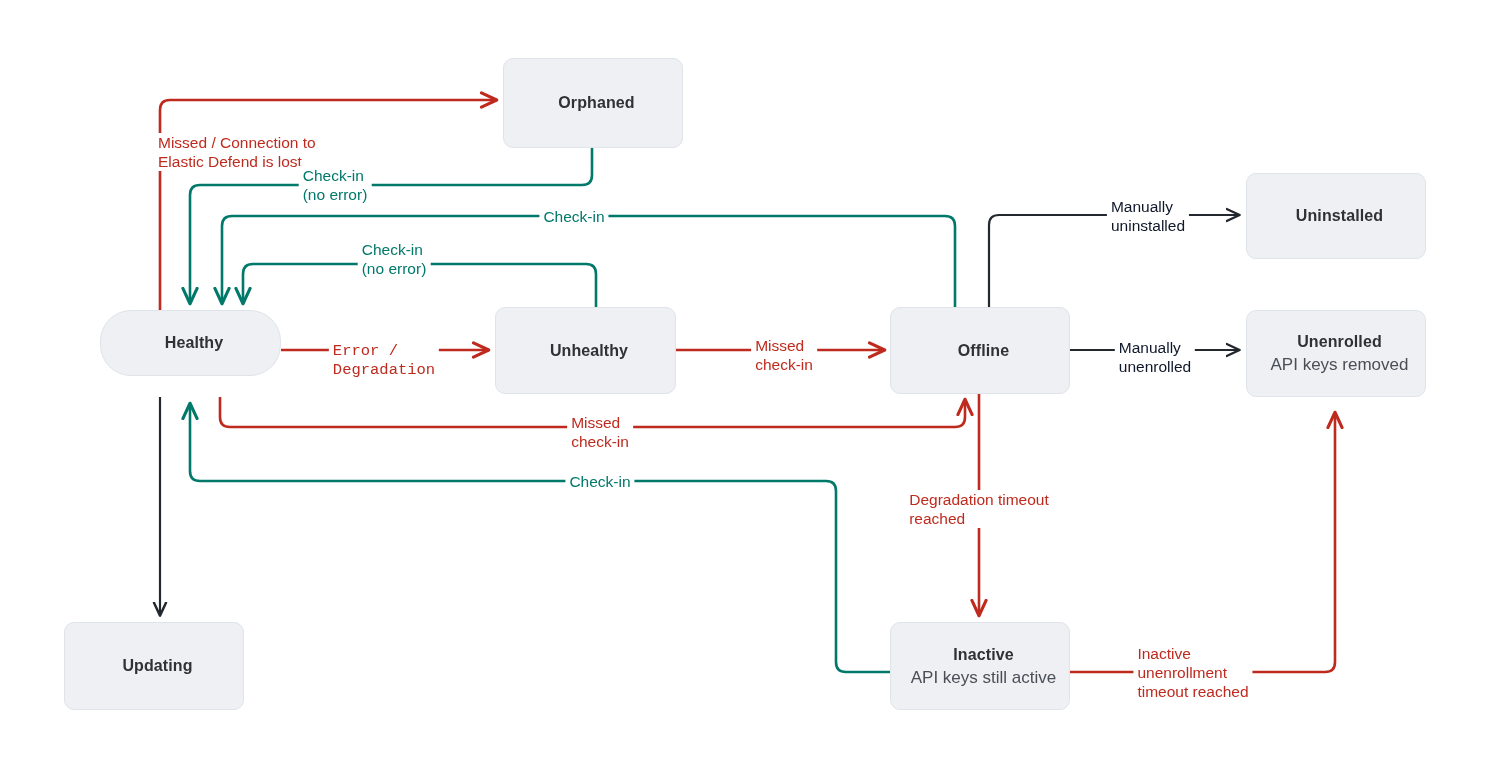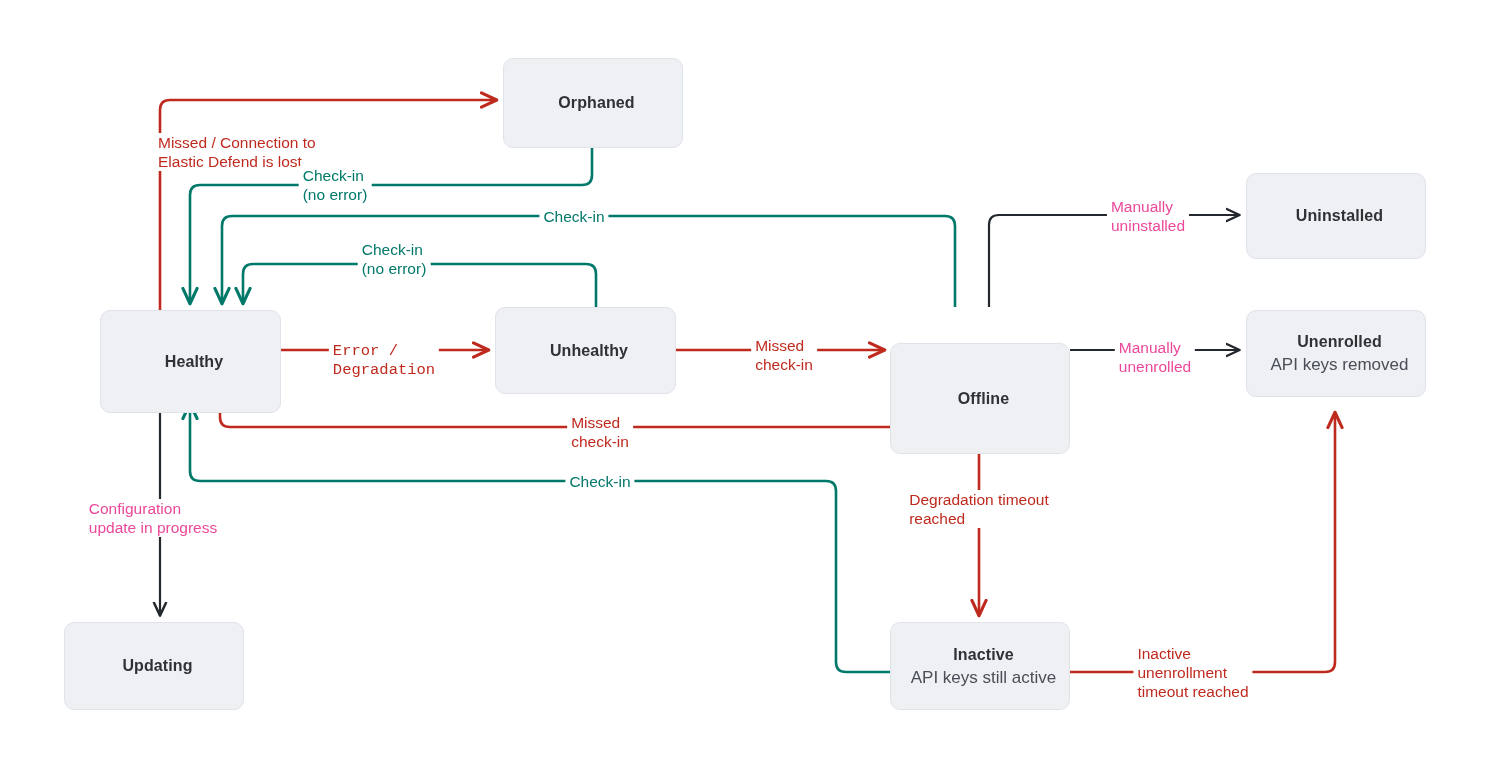--- a/index.html
+++ b/index.html
@@ -45,21 +45,21 @@
     font-size:15.5px;
     line-height:19px;
     white-space:pre-line;
     transform:translate(-50%,-50%);
     background:#ffffff;
     padding:0 4px;
     pointer-events:none;
   }
   .elabel.red{color:#bf2a1e;}
   .elabel.green{color:#00786a;}
-  .elabel.dark{color:#ec4899;}
+  .elabel.dark{color:#0f172a;}
 </style>
 </head>
 <body>
 
 <div id="diagram-root">
 
   <svg id="wires" viewBox="0 0 1494 769">
     <defs>
       <marker id="ar-red" viewBox="0 0 10 10" refX="8.6" refY="5" markerWidth="7" markerHeight="7" orient="auto-start-reverse">
         <path d="M0.6,1.1 L9,5 L0.6,8.9" fill="none" stroke="#bf2a1e" stroke-width="1.7" stroke-linecap="round" stroke-linejoin="round"></path>
@@ -99,29 +99,29 @@
       <path d="M1070,672 L1325,672 Q1335,672 1335,662 L1335,413" stroke="#bf2a1e" marker-end="url(#ar-red)"></path>
 
       <path d="M160,397 L160,615" stroke="#23282f" stroke-width="2.2" marker-end="url(#ar-dark)"></path>
     </g>
   </svg>
 
   <div class="node" style="left:503px;top:58px;width:180px;height:90px;">
     <div class="title">Orphaned</div>
   </div>
 
-  <div class="node" style="left:100px;top:310px;width:181px;height:103px;">
+  <div class="node" style="left:100px;top:310px;width:181px;height:66px;border-radius:31px;">
     <div class="title">Healthy</div>
   </div>
 
   <div class="node" style="left:495px;top:307px;width:181px;height:87px;">
     <div class="title">Unhealthy</div>
   </div>
 
-  <div class="node" style="left:890px;top:307px;width:180px;height:111px;margin-top:36px;">
+  <div class="node" style="left:890px;top:307px;width:180px;height:87px;">
     <div class="title">Offline</div>
   </div>
 
   <div class="node" style="left:1246px;top:173px;width:180px;height:86px;">
     <div class="title">Uninstalled</div>
   </div>
 
   <div class="node" style="left:1246px;top:310px;width:180px;height:87px;">
     <div class="title">Unenrolled</div>
     <div class="sub">API keys removed</div>
@@ -164,16 +164,14 @@
   <div class="elabel dark" style="left:1155px;top:357px;">Manually
 unenrolled</div>
 
   <div class="elabel red" style="left:979px;top:509px;">Degradation timeout
 reached</div>
 
   <div class="elabel red" style="left:1193px;top:672px;">Inactive
 unenrollment
 timeout reached</div>
 
-  <div class="elabel dark" style="left:153px;top:518px;">Configuration
-update in progress</div>
 
 </div>
 
 </body></html>

